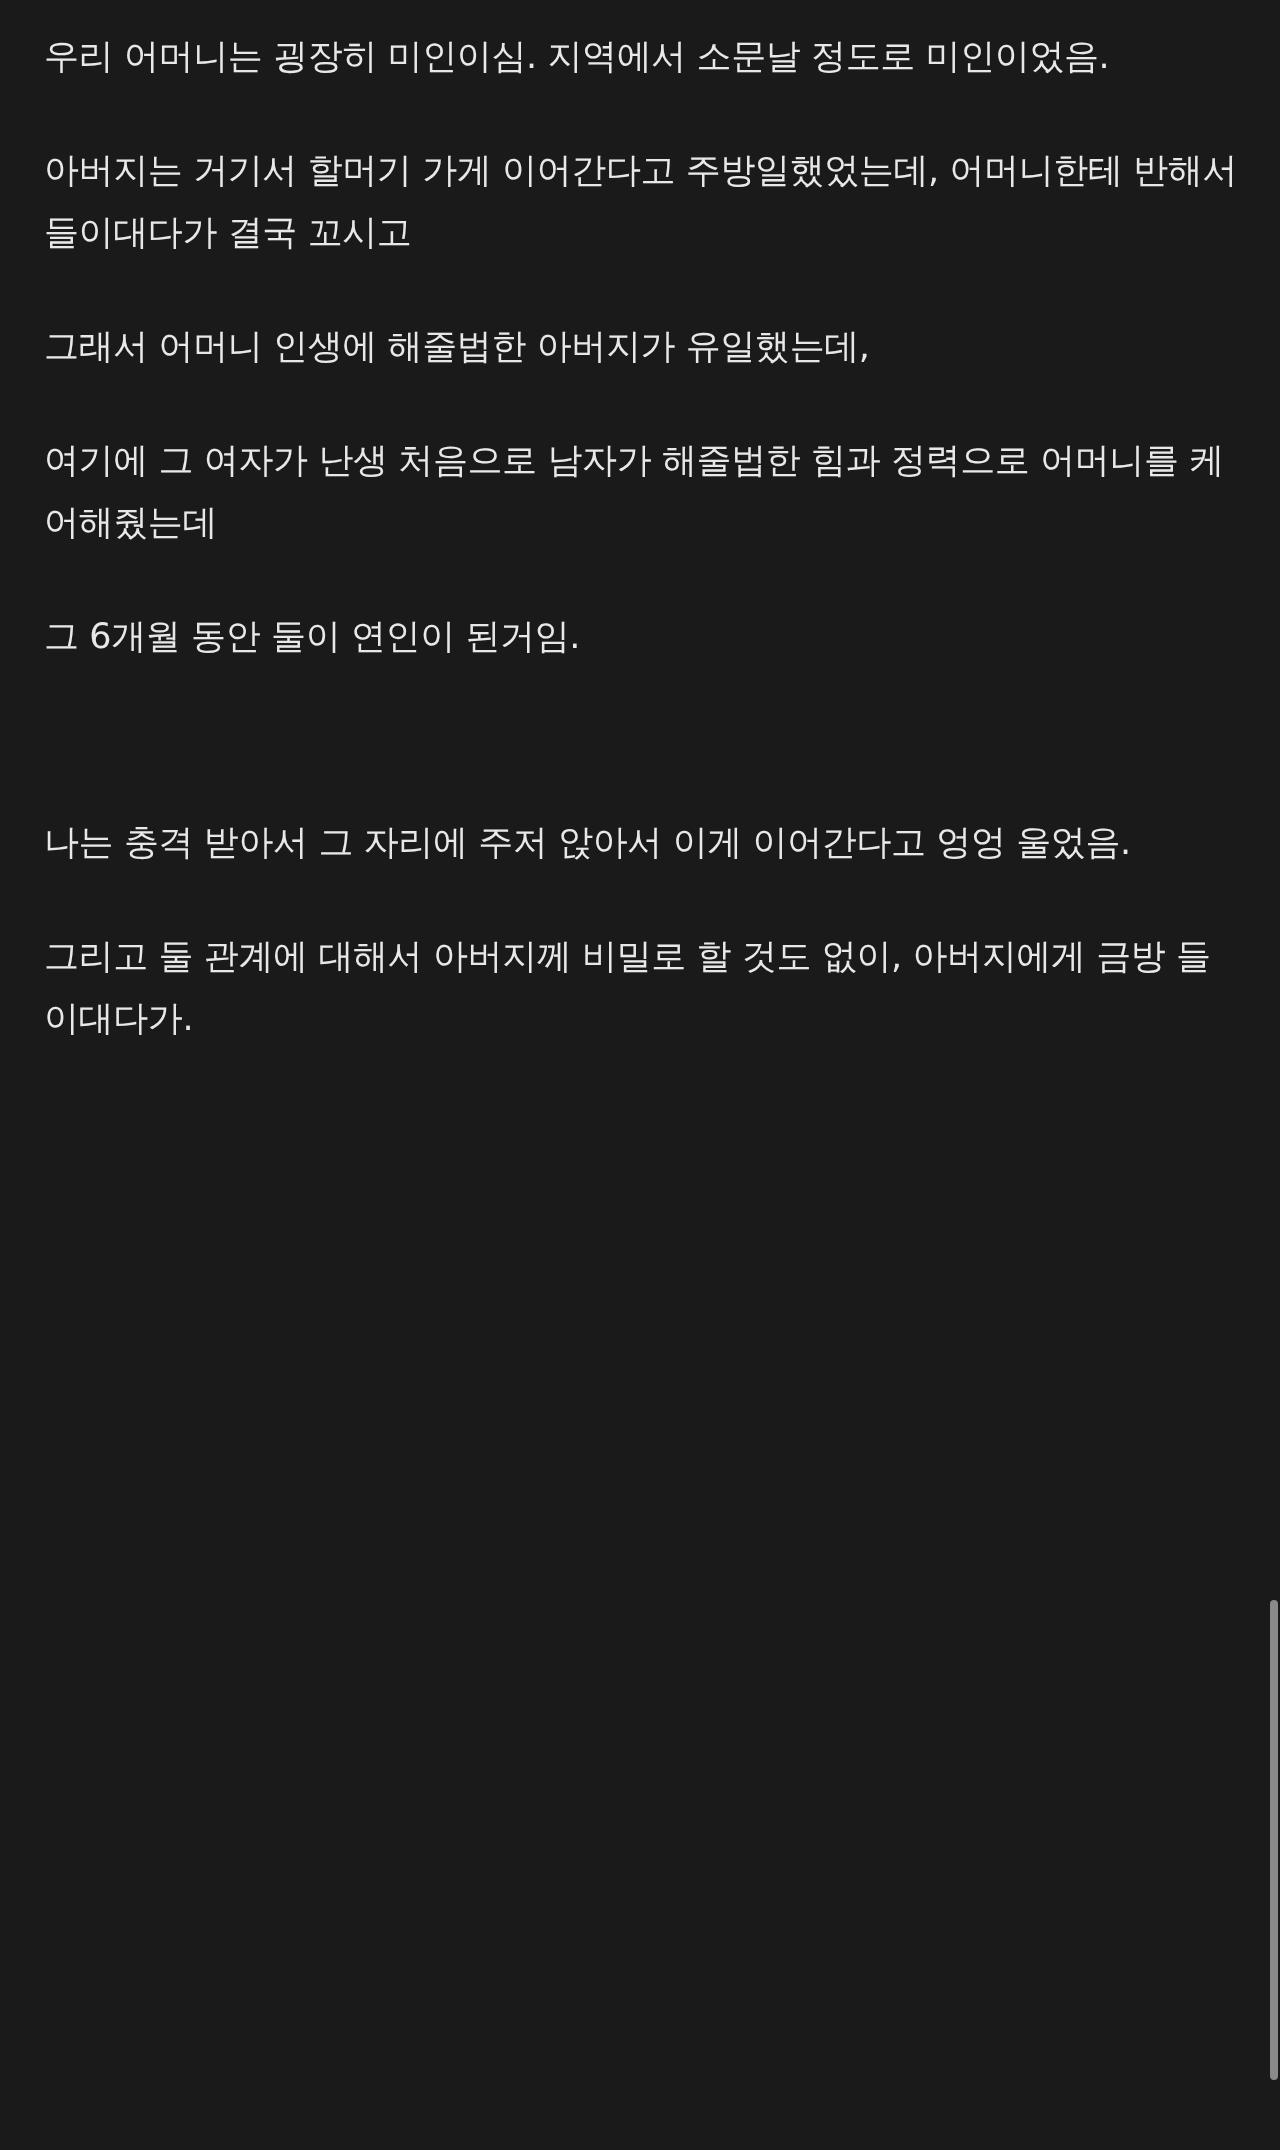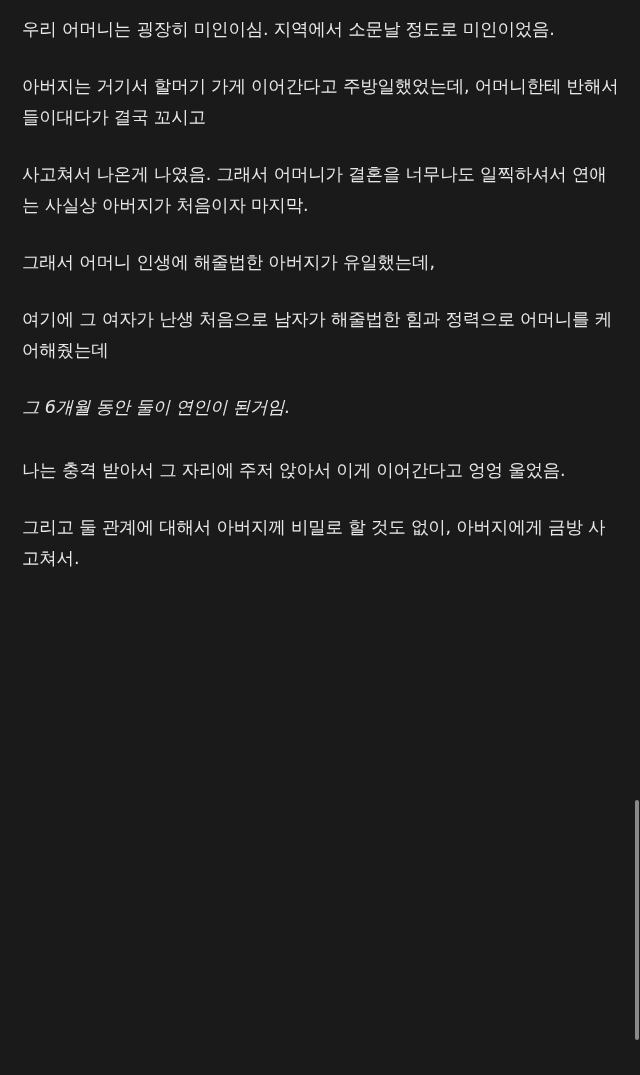--- a/index.html
+++ b/index.html
@@ -24,22 +24,21 @@
   .para {
     color: #e8e8e8;
     font-size: 17.5px;
     line-height: 31px;
     letter-spacing: -0.2px;
     margin: 0 0 26px 0;
     white-space: pre-wrap;
     word-break: break-all;
   }
   .para.gap-large {
-    margin-bottom: 32px;
-    font-style: italic;
+    margin-bottom: 72px;
   }
   .scrollbar-track {
     position: absolute;
     top: 0;
     right: 0;
     width: 5px;
     height: 1075px;
     background: transparent;
   }
   .scrollbar-thumb {
@@ -52,24 +51,23 @@
     border-radius: 2px;
   }
 </style>
 </head>
 <body>
 
 <div class="page">
   <div id="paragraph-container">
       <p class="para">우리 어머니는 굉장히 미인이심. 지역에서 소문날 정도로 미인이었음.</p>
       <p class="para">아버지는 거기서 할머기 가게 이어간다고 주방일했었는데, 어머니한테 반해서 들이대다가 결국 꼬시고</p>
-      <p class="para">사고쳐서 나온게 나였음. 그래서 어머니가 결혼을 너무나도 일찍하셔서 연애는 사실상 아버지가 처음이자 마지막.</p>
       <p class="para">그래서 어머니 인생에 해줄법한 아버지가 유일했는데,</p>
       <p class="para">여기에 그 여자가 난생 처음으로 남자가 해줄법한 힘과 정력으로 어머니를 케어해줬는데</p>
       <p class="para gap-large">그 6개월 동안 둘이 연인이 된거임.</p>
       <p class="para">나는 충격 받아서 그 자리에 주저 앉아서 이게 이어간다고 엉엉 울었음.</p>
-      <p class="para">그리고 둘 관계에 대해서 아버지께 비밀로 할 것도 없이, 아버지에게 금방 사고쳐서.</p>
+      <p class="para">그리고 둘 관계에 대해서 아버지께 비밀로 할 것도 없이, 아버지에게 금방 들이대다가.</p>
     </div>
 
   <div class="scrollbar-track">
     <div class="scrollbar-thumb"></div>
   </div>
 </div>
 
 </body></html>

